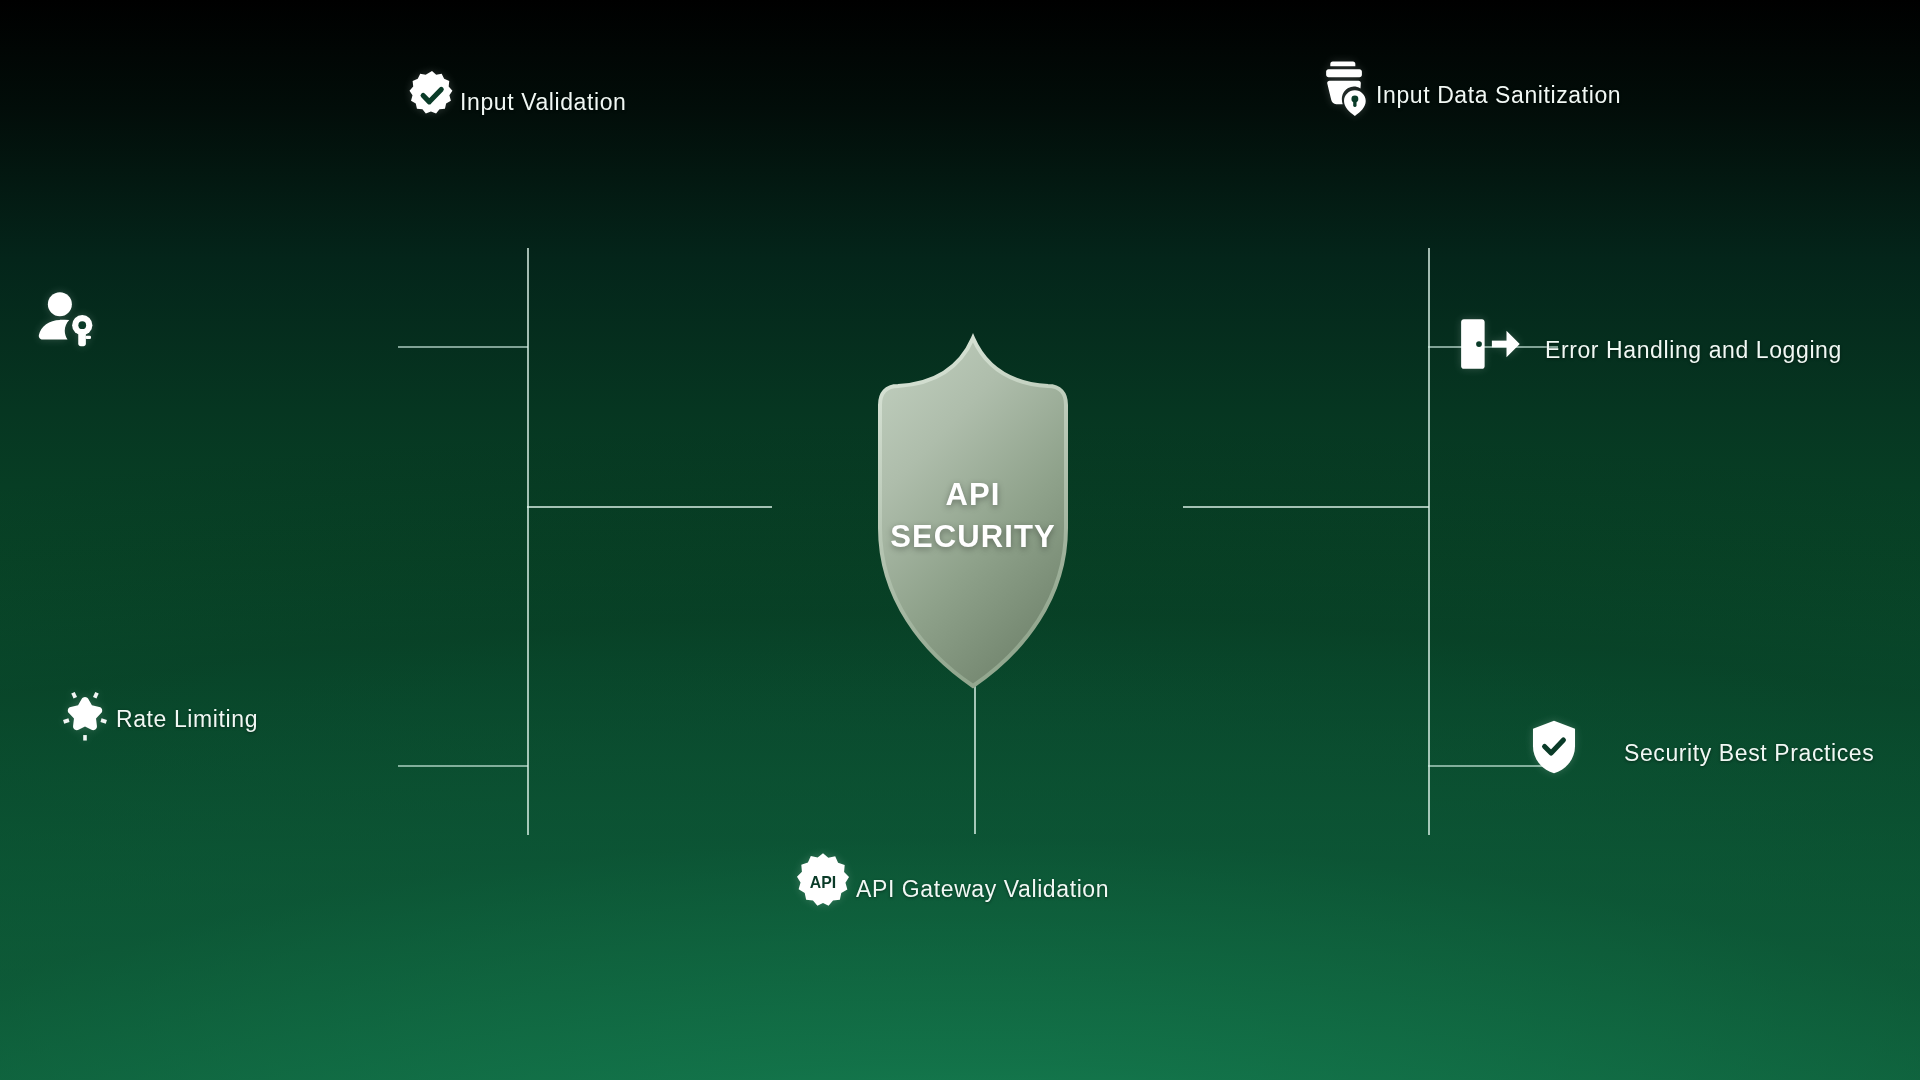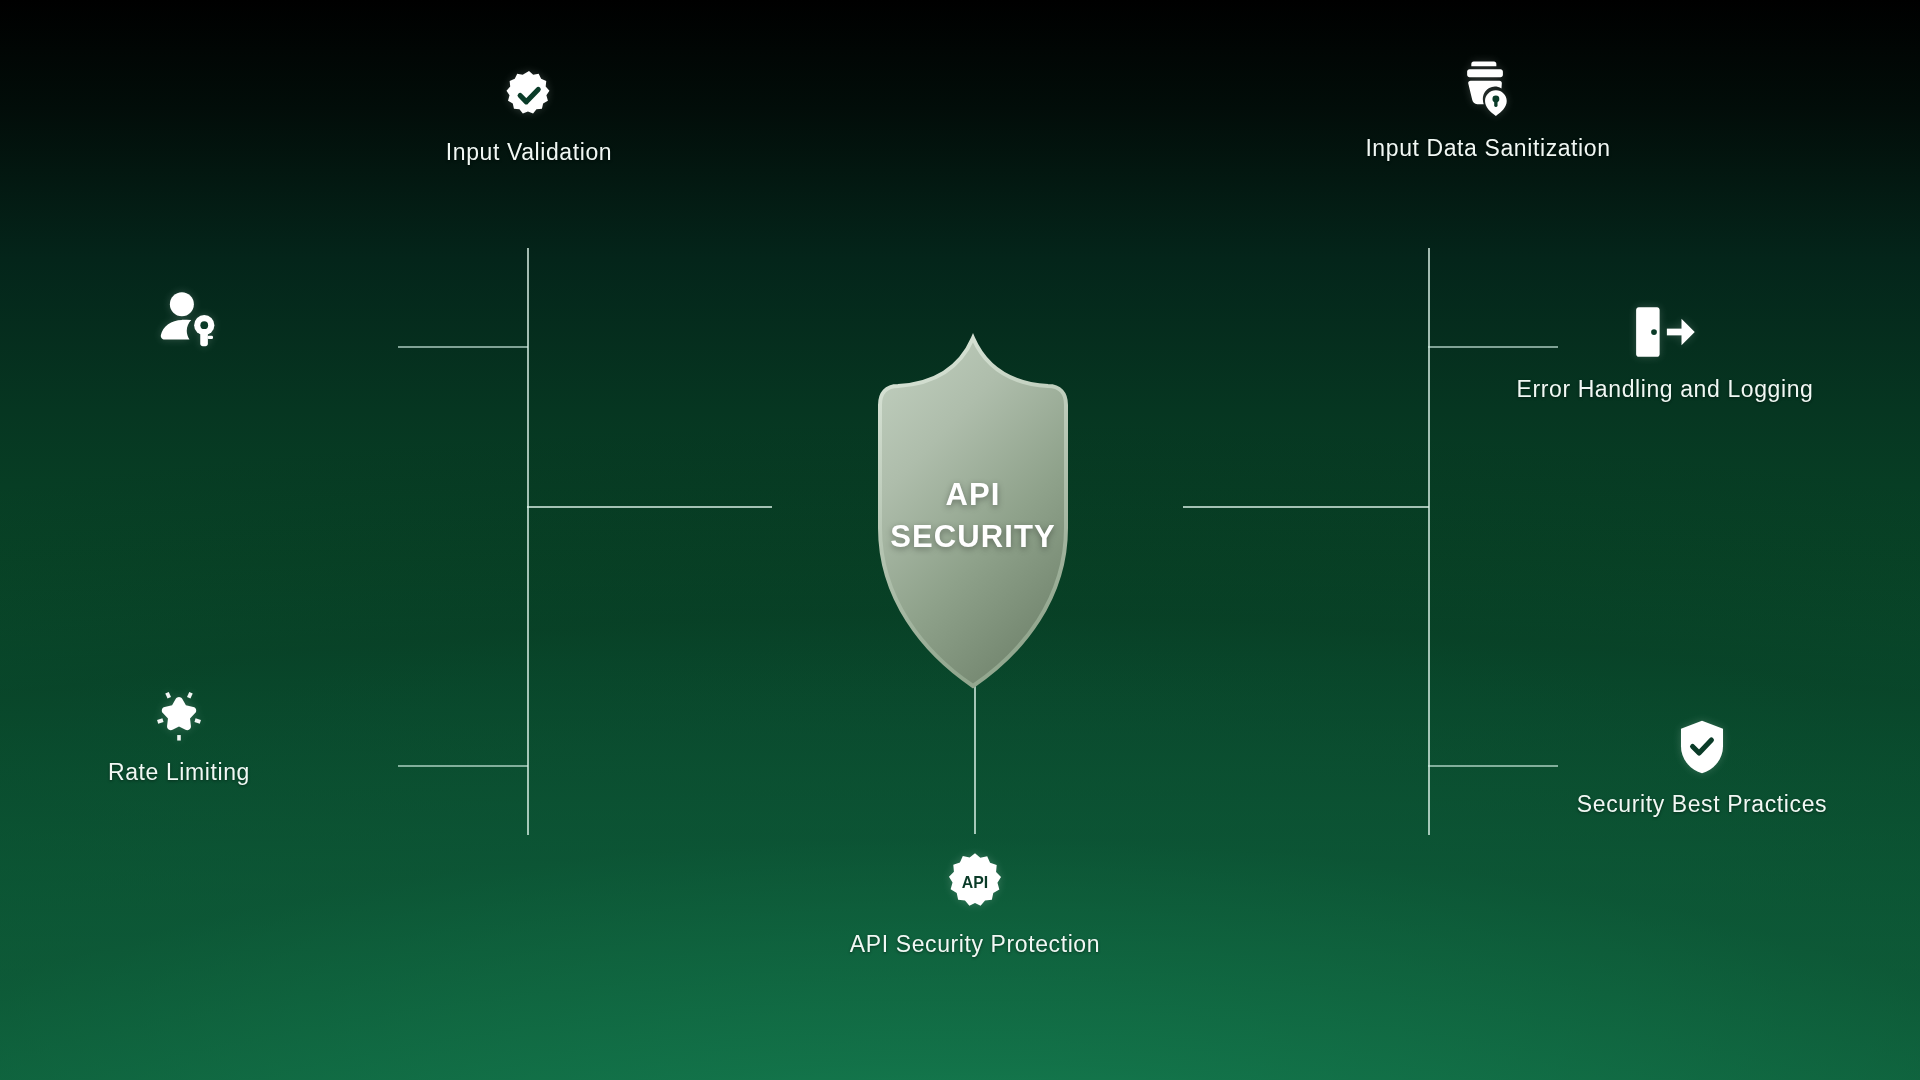--- a/index.html
+++ b/index.html
@@ -20,21 +20,21 @@
   
   .rail {
     position:absolute;
     background:rgba(225,245,235,0.72);
   }
   .rail.v { width:2px; }
   .rail.h { height:2px; }
   .rail.dim { background:rgba(210,240,228,0.60); }
 
   
-  .node { position:absolute; display:flex; flex-direction:column; align-items:center; }
+  .node { position:absolute; display:flex; flex-direction:row; align-items:center; }
   .node .icon {
     display:flex; align-items:center; justify-content:center;
     color:#ffffff;
     filter: drop-shadow(0 0 4px rgba(255,255,255,0.18));
   }
   .node .label {
     margin-top:13px;
     color:#f1f8f4;
     font-size:23px;
     font-weight:400;
@@ -123,21 +123,21 @@
         <circle cx="19.5" cy="13" r="9.6" fill="#ffffff"></circle>
         <path fill="#ffffff" d="M19.5 25.5c-8.4 0-15.3 5.2-16.8 12.1-.4 1.9 1.1 3.6 3 3.6h19.9c-1.4-2-2.2-4.3-2.2-6.9 0-3.4 1.4-6.5 3.6-8.7-2.3-.1-4.8-.1-7.5-.1z"></path>
         <circle cx="37.4" cy="29.7" r="8.1" fill="#ffffff"></circle>
         <circle cx="37.4" cy="29.7" r="3.1" fill="#0a3b28"></circle>
         <path fill="#ffffff" d="M34.2 35.8h6.1v8.8c0 1.1-.9 2-2 2h-2.1c-1.1 0-2-.9-2-2v-8.8z"></path>
         <rect x="40" y="38.2" width="4.4" height="2.6" rx="1.1" fill="#ffffff"></rect>
       </svg>
     </div>
   </div>
 
-  <div class="node" style="left:1455px; top:303px; width:420px;">
+  <div class="node" style="left:1455px; top:315px; width:420px;gap:20px;">
     <div class="icon">
       <svg width="70" height="58" viewBox="0 0 56 46" fill="none" aria-hidden="true">
         <path fill="#ffffff" d="M7 3.2h14.6c1.2 0 2.1 1 2.1 2.1v35.4c0 1.2-1 2.1-2.1 2.1H7c-1.2 0-2.1-1-2.1-2.1V5.3c0-1.1 1-2.1 2.1-2.1z"></path>
         <circle cx="19.2" cy="23" r="2.3" fill="#0a3b28"></circle>
         <path fill="#ffffff" d="M29.5 20.3h13.9v5.4H29.5z"></path>
         <path fill="#ffffff" d="M41.2 12.4l10.6 10.6-10.6 10.6V12.4z"></path>
       </svg>
     </div>
     <div class="label">Error Handling and Logging</div>
   </div>
@@ -149,38 +149,38 @@
         <path fill="#ffffff" d="M17.4 8.3l1.9 4.3-2.9 1.3-1.9-4.3z" opacity="0.95"></path>
         <path fill="#ffffff" d="M34.6 8.3l-1.9 4.3 2.9 1.3 1.9-4.3z" opacity="0.95"></path>
         <path fill="#ffffff" d="M7.6 31.9l4.5-1.4.95 3.1-4.5 1.4z" opacity="0.95"></path>
         <path fill="#ffffff" d="M44.4 31.9l-4.5-1.4-.95 3.1 4.5 1.4z" opacity="0.95"></path>
         <path fill="#ffffff" d="M24.5 44.5h3v4.6h-3z" opacity="0.95"></path>
       </svg>
     </div>
     <div class="label">Rate Limiting</div>
   </div>
 
-  <div class="node" style="left:1528px; top:718px; width:348px;">
+  <div class="node" style="left:1528px; top:718px; width:348px;gap:44px;">
     <div class="icon">
       <svg width="52" height="58" viewBox="0 0 42 48" fill="none" aria-hidden="true">
         <path fill="#ffffff" d="M21 2.2L3.6 8.9v14.4c0 10.4 7.3 19.5 17.4 22.5 10.1-3 17.4-12.1 17.4-22.5V8.9L21 2.2z"></path>
         <path d="M13.2 23.6l5.4 5.4 10.2-10.8" stroke="#0a3b28" stroke-width="4.2" stroke-linecap="round" stroke-linejoin="round" fill="none"></path>
       </svg>
     </div>
     <div class="label">Security Best Practices</div>
   </div>
 
   <div class="node" style="left:790px; top:850px; width:370px;">
     <div class="icon">
       <svg width="66" height="66" viewBox="0 0 52 52" fill="none" aria-hidden="true">
         <path fill="#ffffff" d="M26 2.6l4.2 3.5 5.4-1.1 2.3 5 5.2 1.9-.5 5.4 3.9 3.9-2.8 4.7 1.5 5.3-4.8 2.6-1.1 5.3-5.4.6-3.5 4.2-4.4-2.1-4.4 2.1-3.5-4.2-5.4-.6-1.1-5.3L6.8 31l1.5-5.3-2.8-4.7 3.9-3.9-.5-5.4 5.2-1.9 2.3-5 5.4 1.1L26 2.6z"></path>
         <text x="26" y="30" text-anchor="middle" font-family="Liberation Sans, sans-serif" font-size="12.5" font-weight="700" fill="#0a3b28">API</text>
       </svg>
     </div>
-    <div class="label">API Security Protection</div>
+    <div class="label">API Gateway Validation</div>
   </div>
 
   <div id="shield-wrap">
     <svg viewBox="0 0 290 360" aria-hidden="true">
       <defs>
         <linearGradient id="shieldGrad" x1="0" y1="0" x2="0.55" y2="1">
           <stop offset="0%" stop-color="#c3d1c1"></stop>
           <stop offset="35%" stop-color="#aebdab"></stop>
           <stop offset="70%" stop-color="#8fa28b"></stop>
           <stop offset="100%" stop-color="#768972"></stop>

